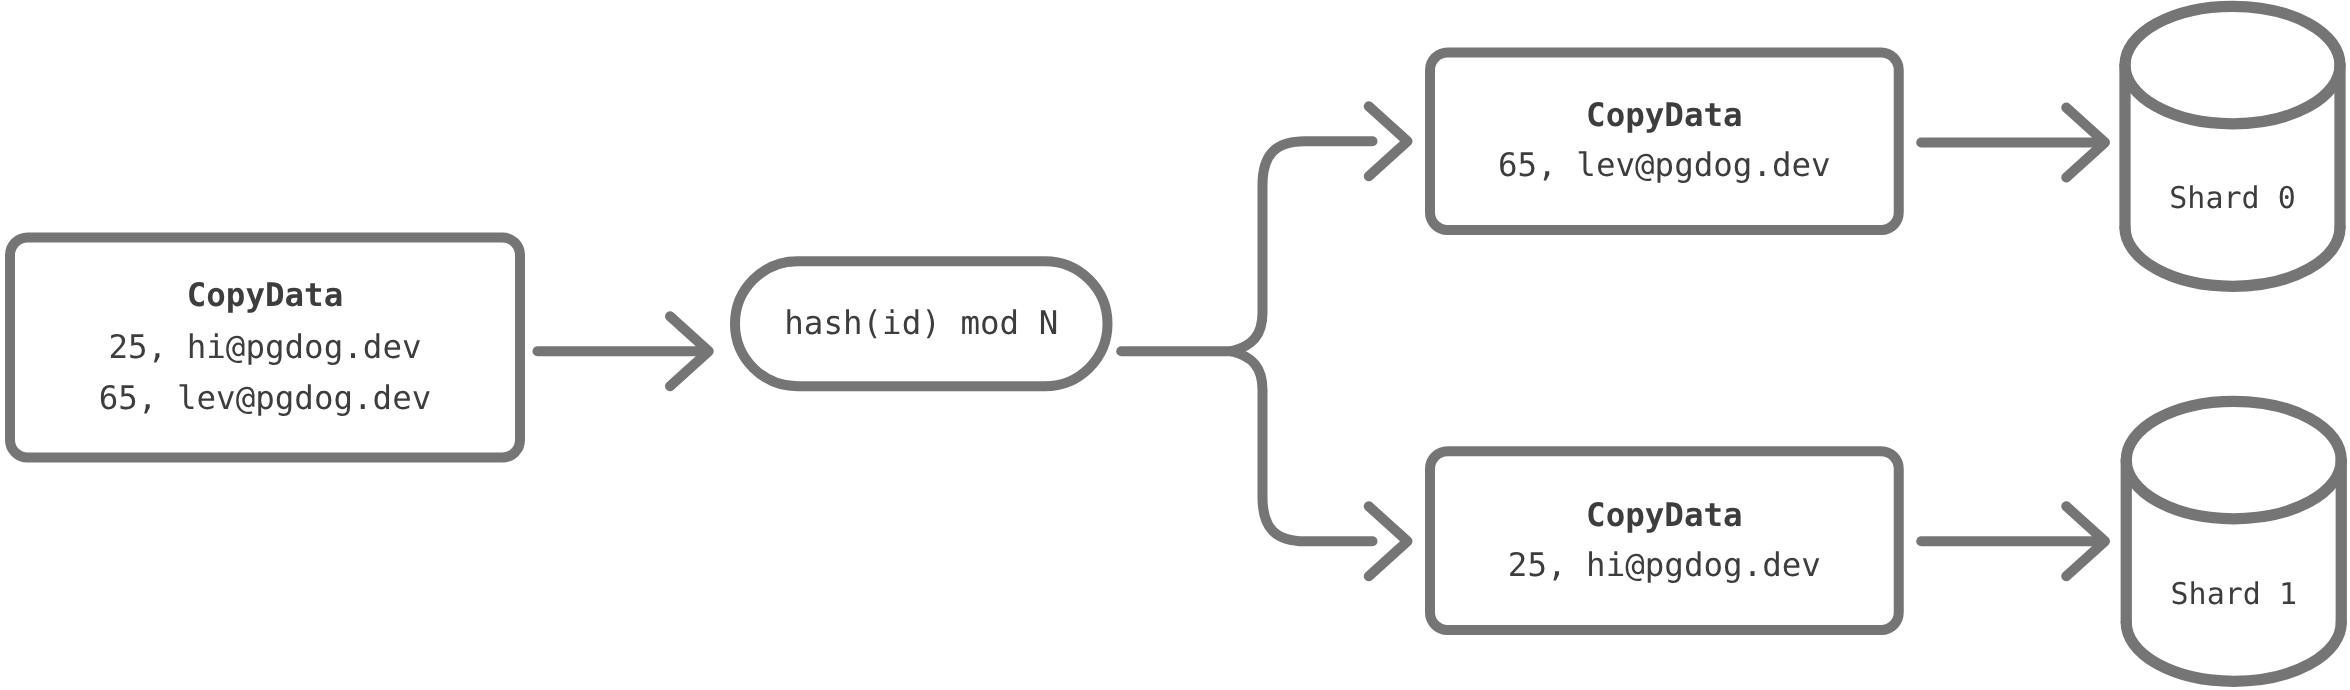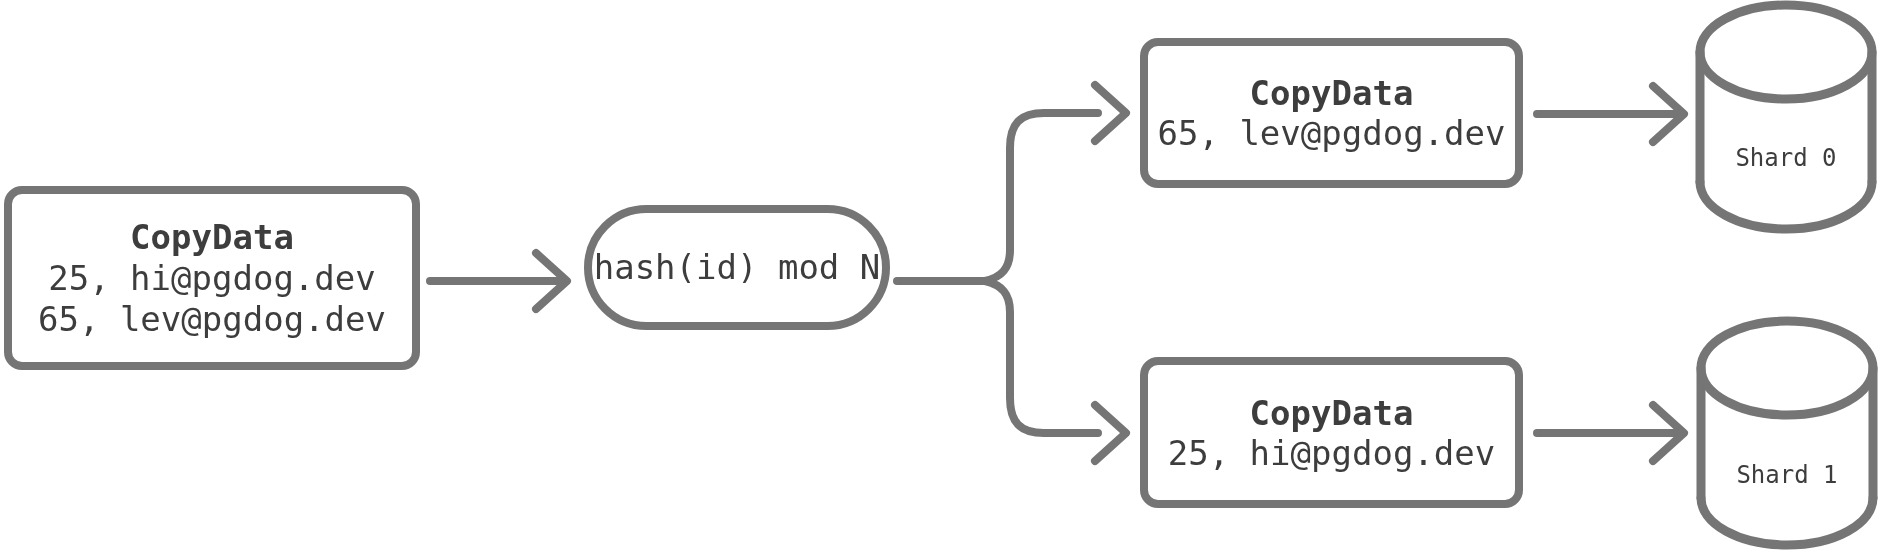--- a/index.html
+++ b/index.html
@@ -24,29 +24,29 @@
     position: absolute;
     box-sizing: border-box;
     background: #ffffff;
     border: 8px solid #757575;
     color: #3d3d3d;
     display: flex;
     flex-direction: column;
     align-items: center;
     justify-content: center;
     text-align: right;
-    font-size: 34px;
+    font-size: 26px;
     line-height: 41px;
     white-space: nowrap;
   }
   .node.rect { border-radius: 18px; }
   .node.pill { border-radius: 64px; }
   .node .title { font-weight: bold; }
   .node-input  { left: 4px;    top: 186px; width: 416px; height: 184px; }
-  .node-hash   { left: 584px;  top: 205px; width: 306px; height: 125px; }
+  .node-hash   { left: 584px;  top: 205px; width: 306px; height: 108px; }
   .node-copy0  { left: 1140px; top: 38px;  width: 383px; height: 150px; line-height: 40px; }
   .node-copy1  { left: 1140px; top: 357px; width: 383px; height: 151px; line-height: 40px; }
   .shard-label {
     position: absolute;
     width: 220px;
     text-align: center;
     color: #3d3d3d;
     font-size: 24px;
     line-height: 30px;
     white-space: nowrap;

